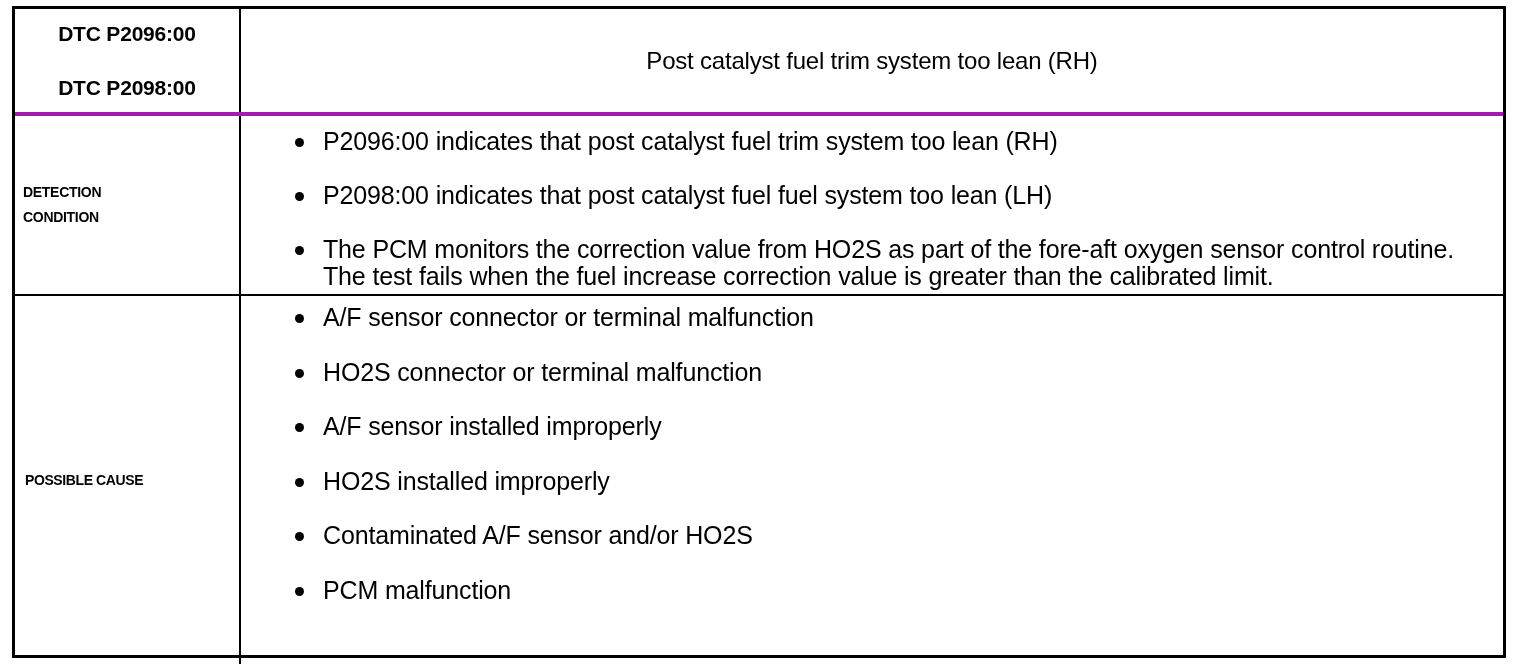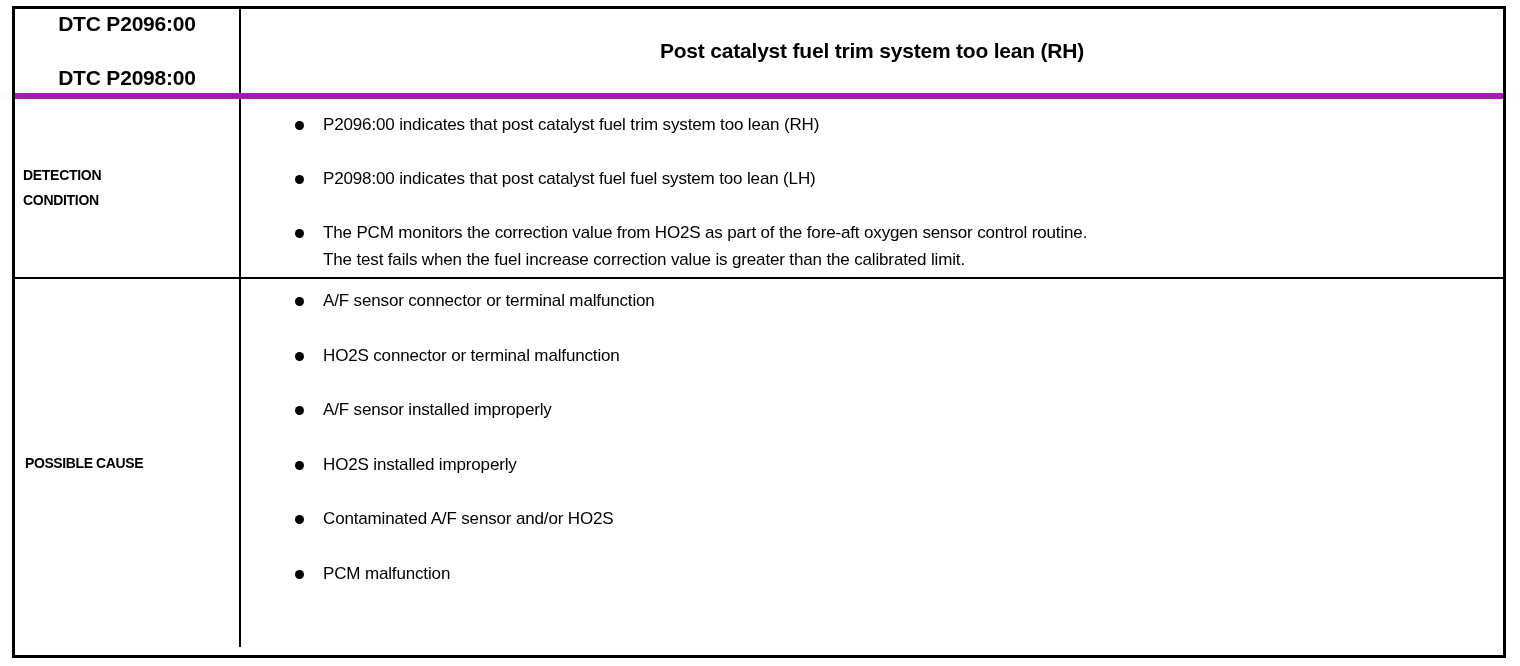--- a/index.html
+++ b/index.html
@@ -26,21 +26,21 @@
     background: #ffffff;
   }
 
   .row {
     position: relative;
     box-sizing: border-box;
     display: flex;
     width: 100%;
   }
 
-  .row.header-row   { height: 90px; border-bottom: 6px solid #a21caf; }
+  .row.header-row   { height: 107px; border-bottom: 4px solid #a21caf; }
   .row.detection-row{ height: 180px; border-bottom: 2px solid #000000; }
   .row.cause-row    { height: 368px; }
 
   .label-cell {
     box-sizing: border-box;
     width: 226px;
     flex: 0 0 226px;
     border-right: 2px solid #000000;
     position: relative;
     display: flex;
@@ -70,22 +70,22 @@
   }
   .header-titles {
     height: 100%;
     display: flex;
     flex-direction: column;
     justify-content: center;
     align-items: center;
     gap: 30px;
   }
   .dtc-title {
-    font-size: 21px;
-    font-weight: bold;
+    font-size: 24px;
+    font-weight: normal;
     letter-spacing: -0.2px;
     white-space: nowrap;
   }
 
   
   .section-label {
     font-size: 14px;
     font-weight: bold;
     line-height: 25px;
     letter-spacing: -0.3px;
@@ -101,21 +101,21 @@
     position: absolute;
     left: 0;
     right: 0;
   }
   ul.bullets.detection { top: 12px; }
   ul.bullets.cause     { top: 8px; }
 
   ul.bullets li {
     position: relative;
     padding-left: 82px;
-    font-size: 17px;
+    font-size: 25px;
     line-height: 27px;
     letter-spacing: -0.15px;
   }
   ul.bullets.detection li { margin-bottom: 27px; }
   ul.bullets.cause li     { margin-bottom: 27.5px; }
 
   ul.bullets li .dot {
     position: absolute;
     left: 54px;
     top: 10px;

